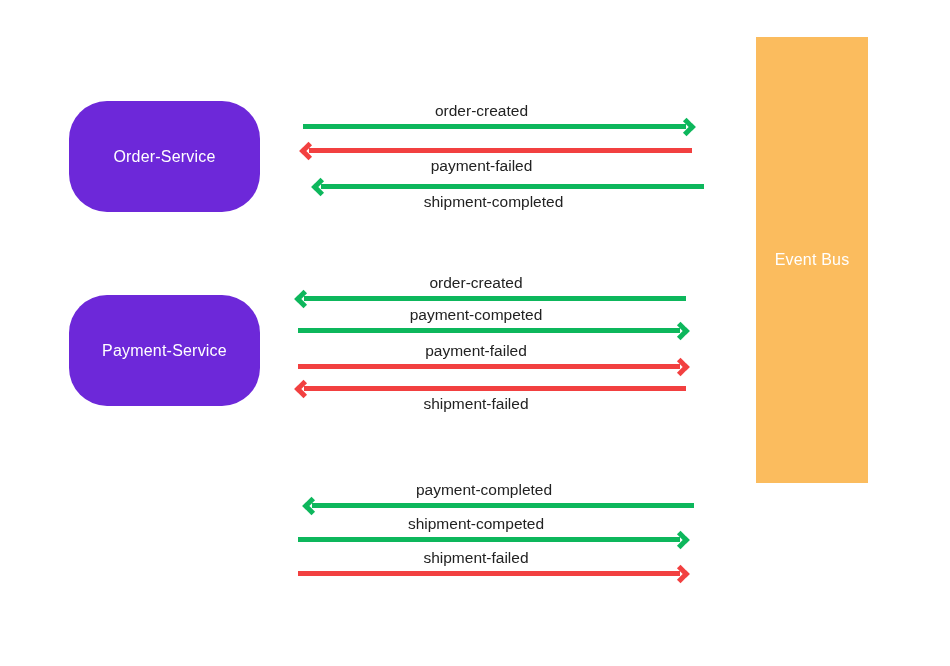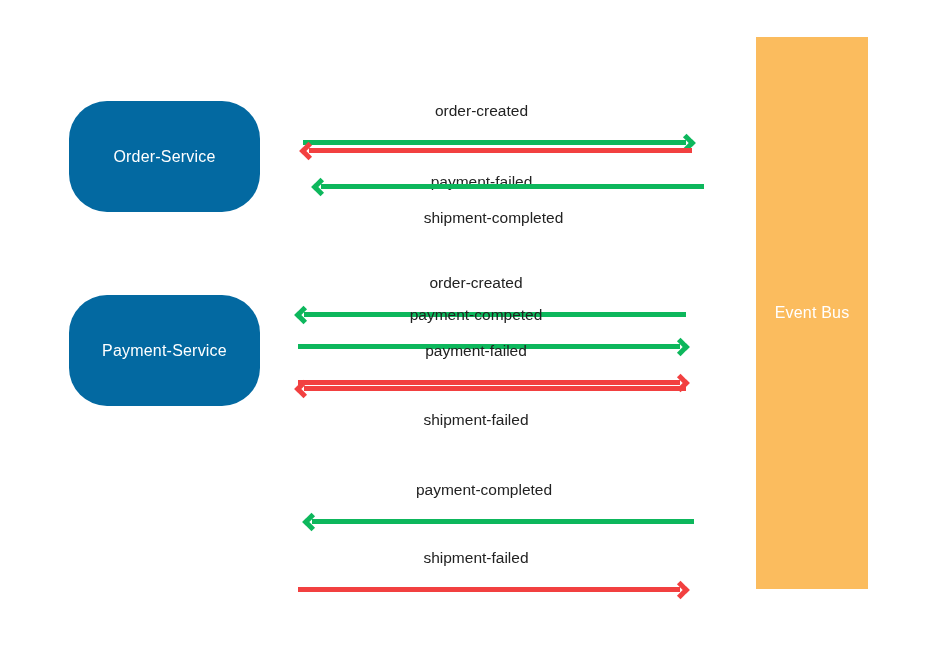--- a/index.html
+++ b/index.html
@@ -2,31 +2,31 @@
 <html><head>
 <meta charset="utf-8">
 <style>
   html,body { margin:0; padding:0; background:#ffffff; }
   #canvas {
     position:relative; width:950px; height:666px; background:#ffffff;
     font-family:"Liberation Sans", sans-serif; overflow:hidden;
   }
   .service {
     position:absolute; left:69px; width:191px; height:111px;
-    background:#0369a1; border-radius:38px; color:#ffffff;
+    background:#6d28d9; border-radius:38px; color:#ffffff;
     display:flex; align-items:center; justify-content:center;
     font-size:16px; letter-spacing:0.2px;
   }
   .bus {
-    position:absolute; left:756px; top:37px; width:112px; height:552px;
+    position:absolute; left:756px; top:37px; width:112px; height:446px;
     background:#FBBC5E; color:#ffffff;
     display:flex; align-items:center; justify-content:center;
     font-size:16px; letter-spacing:0.2px;
   }
-  .msg { position:absolute; display:flex; flex-direction:column; gap:20px; }
+  .msg { position:absolute; display:flex; flex-direction:column; gap:4px; }
   .msg[data-labelpos="below"] { flex-direction:column-reverse; }
   .lbl {
     font-size:15.5px; line-height:18px; text-align:center; color:#222222;
     position:relative; left:-16px; white-space:nowrap;
   }
   .arrow { position:relative; height:5px; width:100%; }
   .arrow[data-color="green"] { --c:#0DB75C; }
   .arrow[data-color="red"]   { --c:#F24040; }
   .arrow .shaft { position:absolute; top:0; height:5px; background:var(--c); }
   .arrow[data-dir="right"] .shaft { left:0; right:6px; }
@@ -108,20 +108,27 @@
   </div>
 
   <div class="msg" style="left:306px; top:481px; width:388px" data-labelpos="above">
     <div class="lbl">payment-completed</div>
     <div class="arrow" data-dir="left" data-color="green">
       <div class="shaft"></div>
       <div class="head"></div>
     </div>
   </div>
 
+  <div class="msg" style="left:298px; top:515px; width:388px" data-labelpos="above">
+    <div class="lbl">shipment-competed</div>
+    <div class="arrow" data-dir="right" data-color="green">
+      <div class="shaft"></div>
+      <div class="head"></div>
+    </div>
+  </div>
 
   <div class="msg" style="left:298px; top:549px; width:388px" data-labelpos="above">
     <div class="lbl">shipment-failed</div>
     <div class="arrow" data-dir="right" data-color="red">
       <div class="shaft"></div>
       <div class="head"></div>
     </div>
   </div>
 
 </div>

